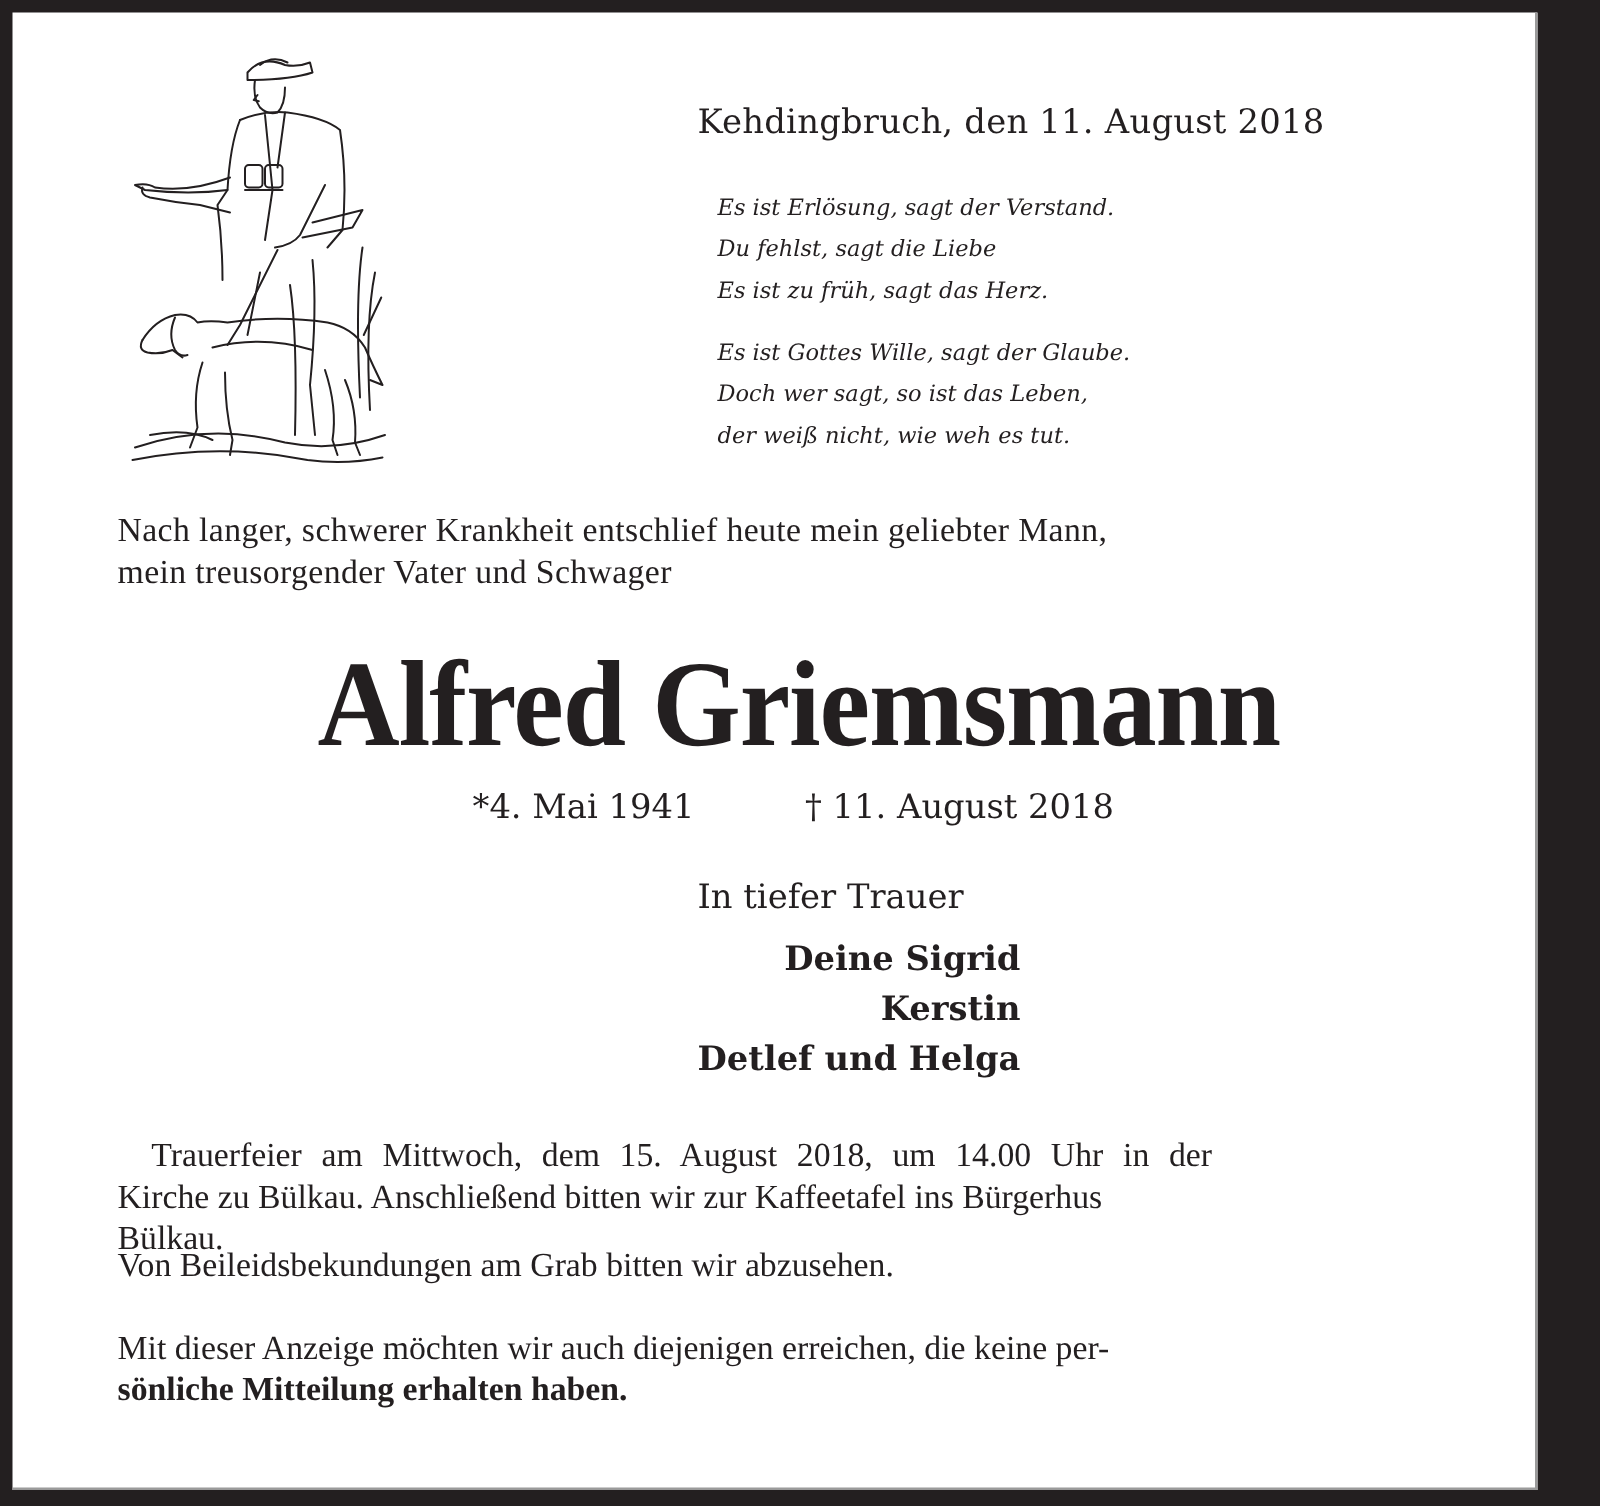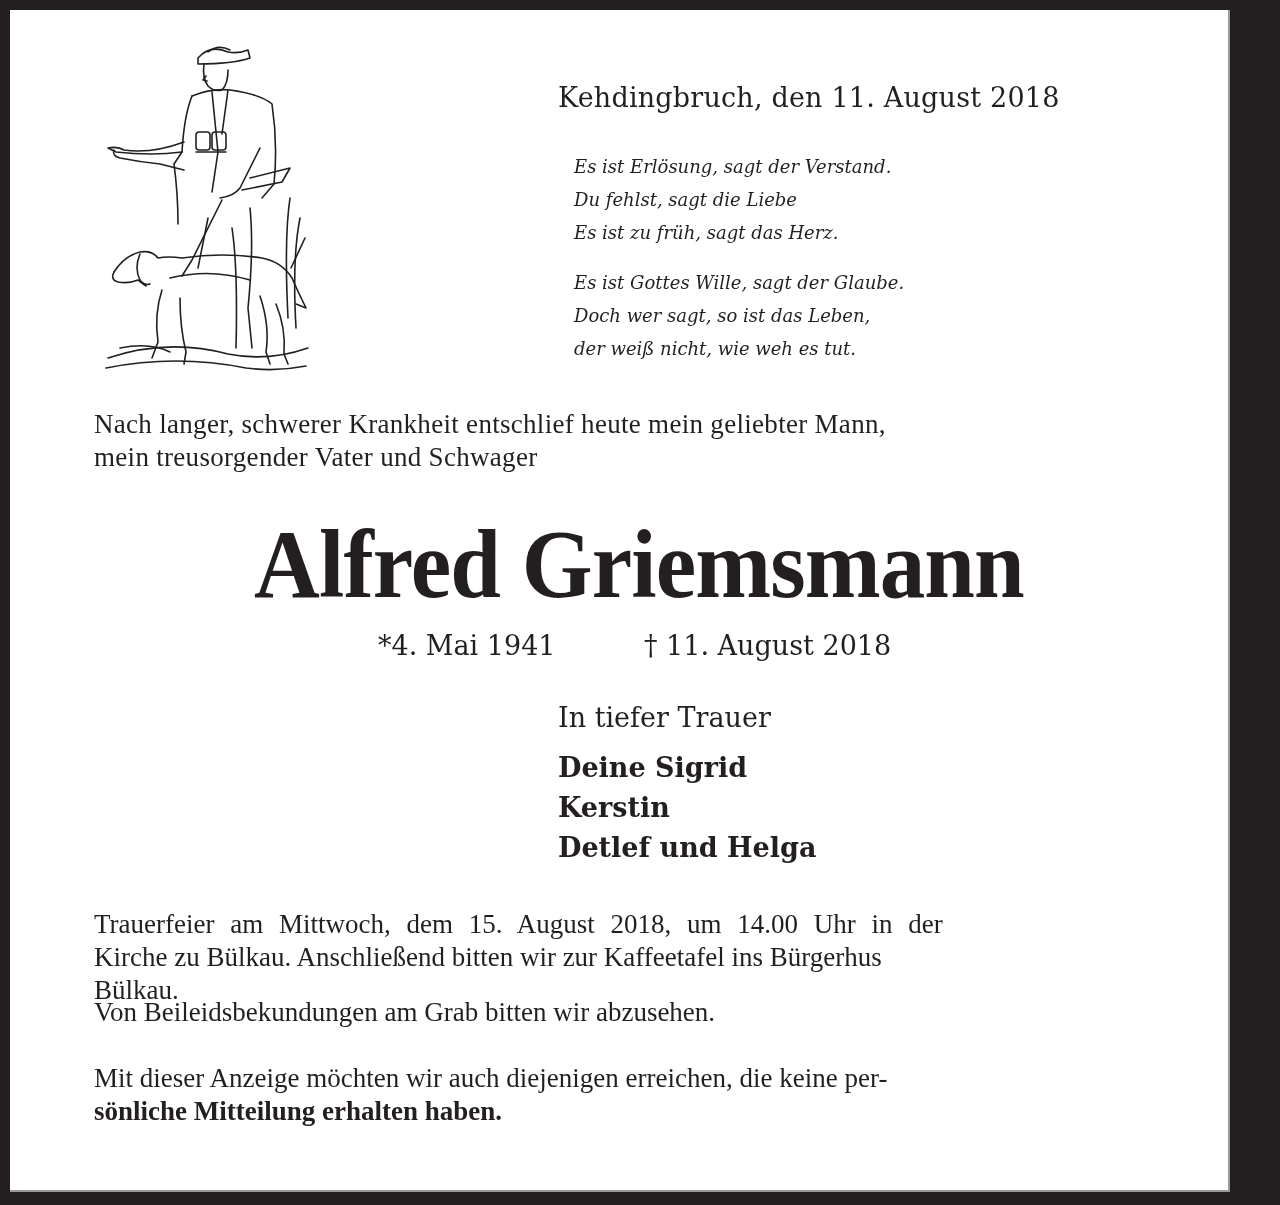--- a/index.html
+++ b/index.html
@@ -31,21 +31,21 @@
     left: 0; width: 1258px; top: 498px; text-align: center;
     font-family: "Liberation Serif", "DejaVu Serif", serif;
     font-weight: bold; font-size: 98px; letter-spacing: -1px;
     transform: scaleX(0.93);
   }
   .dates { top: 620px; font-size: 27px; }
   .birth { left: 368px; }
   .death { left: 634px; }
   .mourning { left: 548px; top: 692px; font-size: 27px; }
   .family { left: 548px; top: 738px; font-size: 27px; font-weight: bold; line-height: 40px; }
-  .family div { white-space: nowrap; }
+  .family div { white-space: nowrap; text-align: right; }
   .body-text {
     left: 84px; width: 1100px; font-size: 27px; line-height: 33px;
     white-space: normal; text-align: justify;
   }
   .funeral { top: 898px; }
   .condolence { top: 986px; }
   .notice { top: 1052px; }
   .narrow { font-family: "Liberation Serif", "DejaVu Serif", serif; }
 </style>
 </head>
@@ -126,21 +126,21 @@
 
   <div class="abs mourning">In tiefer Trauer</div>
 
   <div class="abs family">
     <div>Deine Sigrid</div>
     <div>Kerstin</div>
     <div>Detlef und Helga</div>
   </div>
 
   <div class="abs body-text funeral narrow">
-    <div style="white-space:nowrap;word-spacing:9px;">Trauerfeier am Mittwoch, dem 15. August 2018, um 14.00 Uhr in der</div>
+    <div style="white-space:nowrap;word-spacing:9px;margin-left:27px;">Trauerfeier am Mittwoch, dem 15. August 2018, um 14.00 Uhr in der</div>
     <div style="white-space:nowrap;">Kirche zu Bülkau. Anschließend bitten wir zur Kaffeetafel ins Bürgerhus</div>
     <div style="white-space:nowrap;">Bülkau.</div>
   </div>
 
   <div class="abs body-text condolence narrow" style="white-space:nowrap;">Von Beileidsbekundungen am Grab bitten wir abzusehen.</div>
 
   <div class="abs body-text notice narrow">
     <div style="white-space:nowrap;">Mit dieser Anzeige möchten wir auch diejenigen erreichen, die keine per-</div>
     <div style="white-space:nowrap;font-weight:bold;">sönliche Mitteilung erhalten haben.</div>
   </div>

